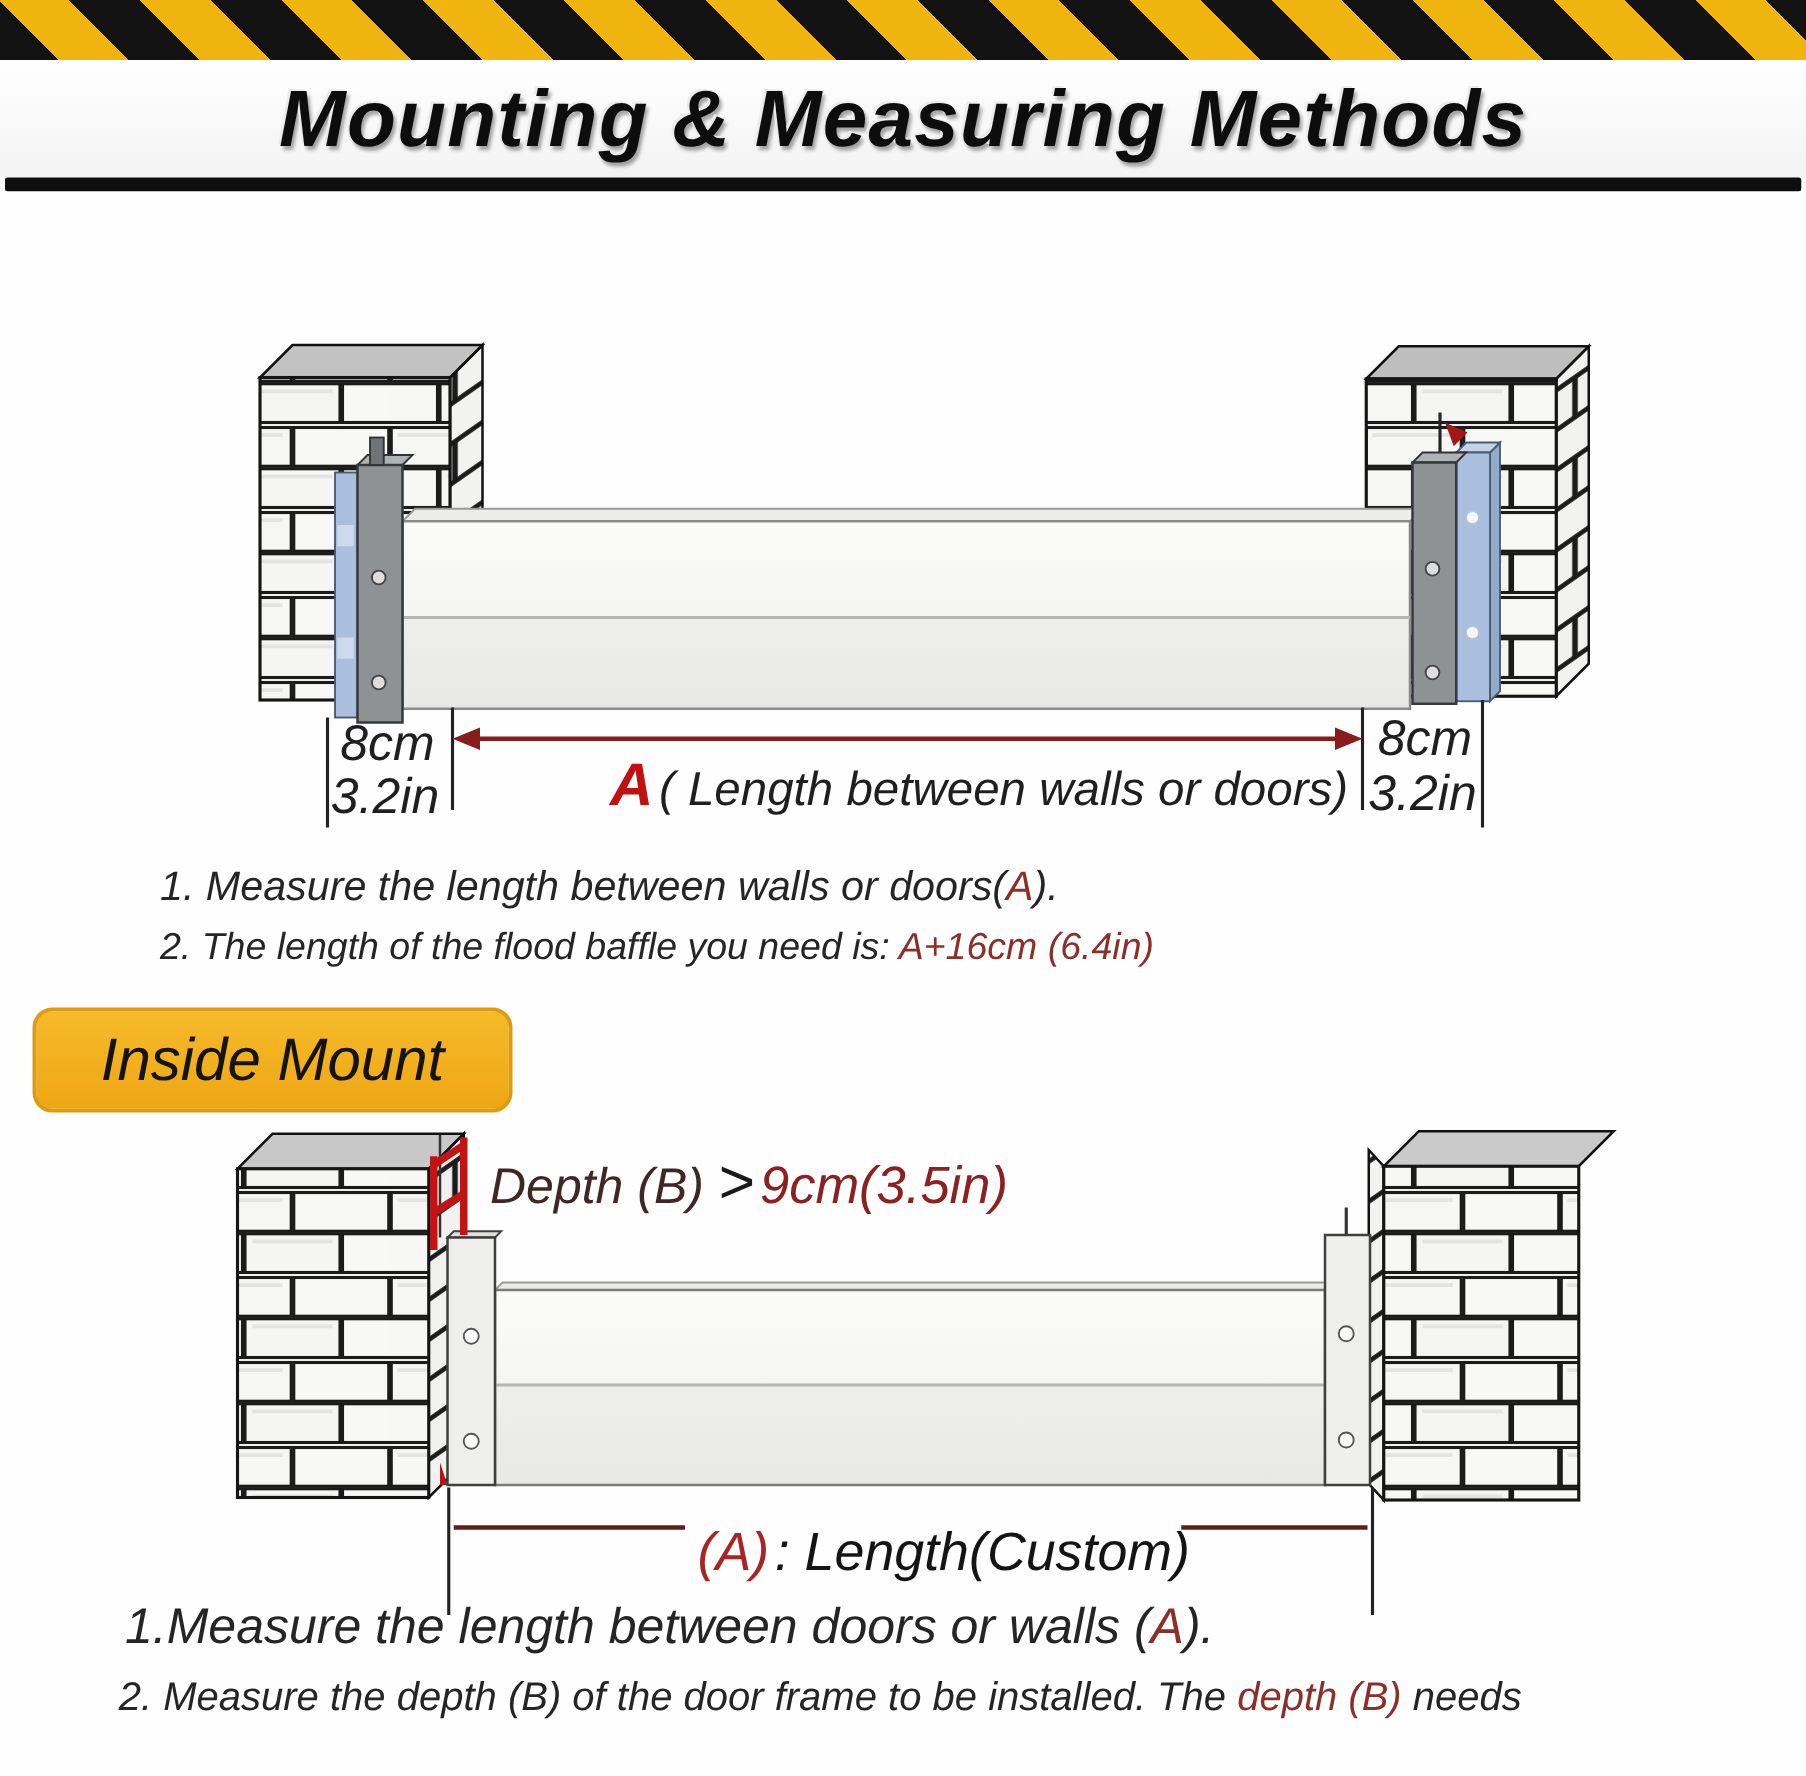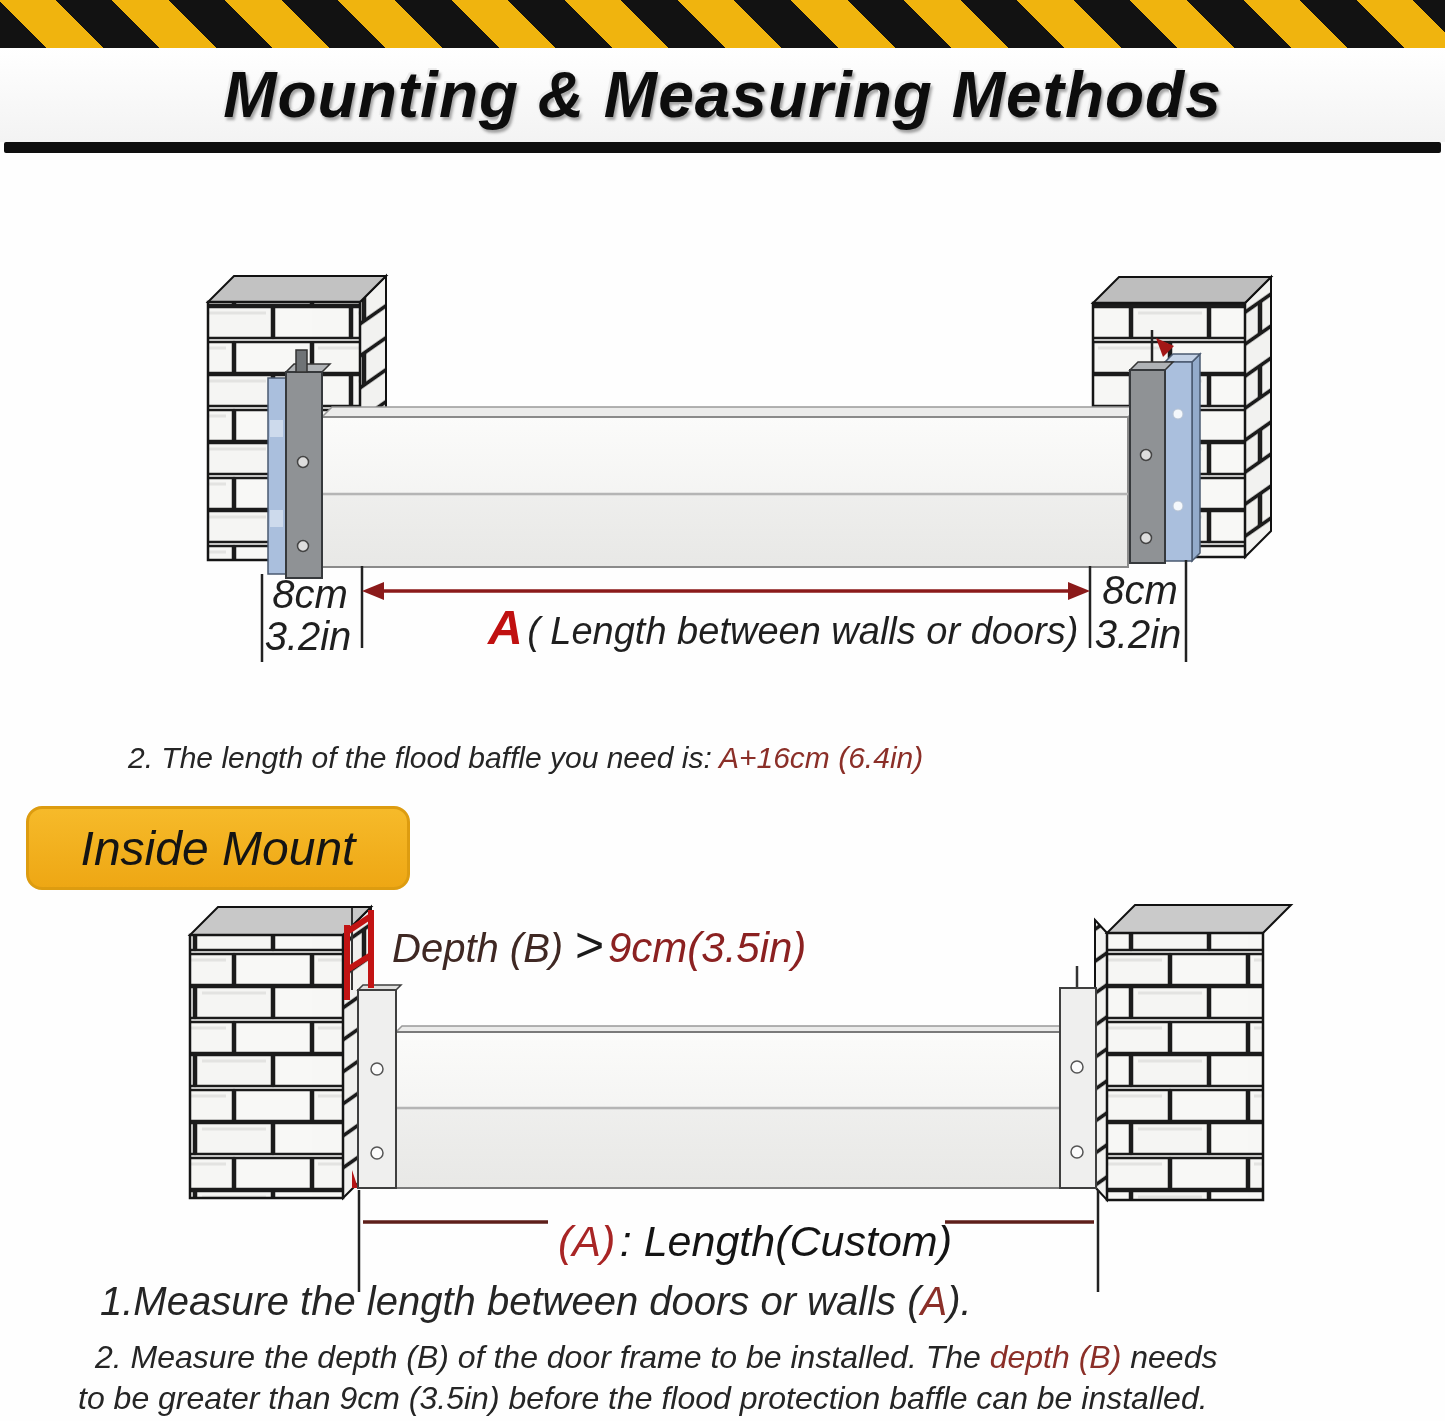--- a/index.html
+++ b/index.html
@@ -145,20 +145,21 @@
       <text x="308" y="650" font-size="40" fill="#1f1f1f" text-anchor="middle">3.2in</text>
       <text x="1140" y="604" font-size="40" fill="#1f1f1f" text-anchor="middle">8cm</text>
       <text x="1138" y="648" font-size="40" fill="#1f1f1f" text-anchor="middle">3.2in</text>
       <text x="488" y="644">
         <tspan font-size="48" font-weight="bold" fill="#c01010">A</tspan>
         <tspan font-size="38" fill="#1f1f1f">( Length between walls or doors)</tspan>
       </text>
     </g>
   </svg>
 
+  <div class="instr" id="out-i1"><span>1. Measure the length between walls or doors(</span><span class="redA">A</span><span>).</span></div>
   <div class="instr" id="out-i2"><span>2. The length of the flood baffle you need is: </span><span class="red">A+16cm (6.4in)</span></div>
 
   <div class="section-label" id="label-inside">
     <span>Inside Mount</span>
   </div>
 
   <svg id="svg-inside" class="diagram" width="1445" height="405" viewBox="0 895 1445 405">
 
     <g>
       <polygon points="343,935 371,907 371,1170 343,1198" fill="url(#brickS)" stroke="#111" stroke-width="2"></polygon>
@@ -215,15 +216,14 @@
       <line x1="945" y1="1222" x2="1094" y2="1222" stroke="#5e1f1a" stroke-width="3.5"></line>
       <text x="558" y="1256">
         <tspan font-size="43" fill="#a82525">(A)</tspan>
         <tspan font-size="43" fill="#141414">: Length(Custom)</tspan>
       </text>
     </g>
   </svg>
 
   <div class="instr" id="in-i1"><span>1.Measure the length between doors or walls (</span><span class="redA">A</span><span>).</span></div>
   <div class="instr" id="in-i2"><span>2. Measure the depth (B) of the door frame to be installed. The </span><span class="red">depth (B)</span><span> needs</span></div>
-  <div class="instr" id="in-i3">to be greater than 9cm (3.5in) before the flood protection baffle can be installed.</div>
 
 </div>
 
 </body></html>

